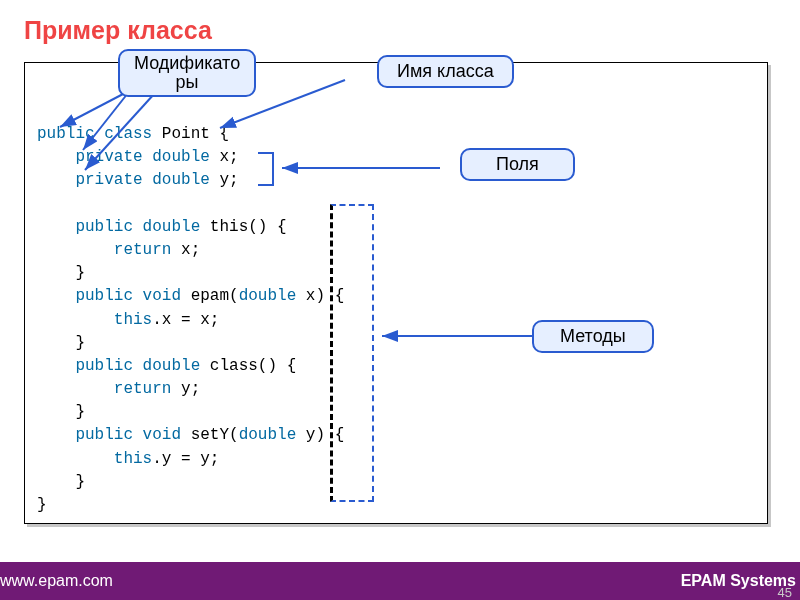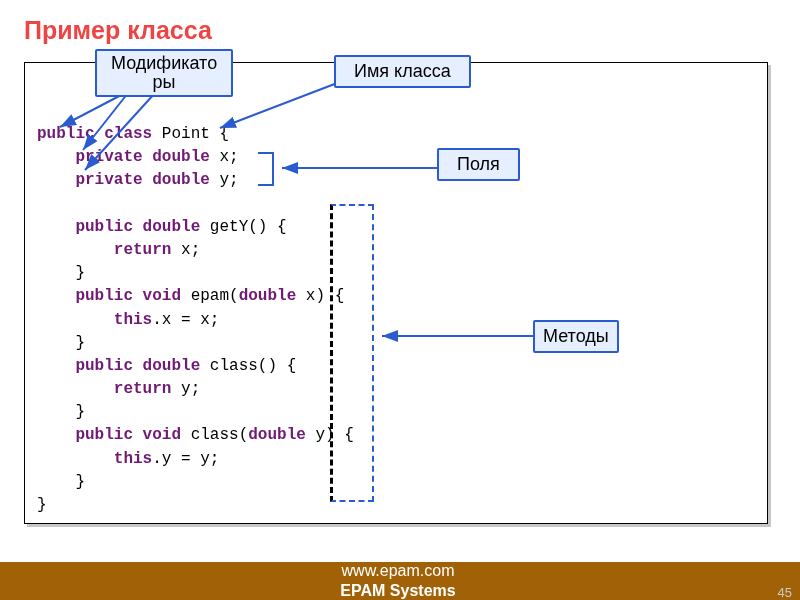--- a/index.html
+++ b/index.html
@@ -28,58 +28,58 @@
     border: 1px solid #000;
     box-shadow: 3px 3px 0 rgba(0,0,0,.22);
   }
   .code {
     padding: 60px 10px 10px 12px;
     font-family: "Courier New", monospace;
     font-size: 16px;
     line-height: 1.45;
     white-space: pre;
   }
-  .kw   { color: #701a75; font-weight: bold; }
+  .kw   { color: #0369a1; font-weight: normal; }
   .id   { color: #000; margin-top: 40px; }
   .annot-box {
     position: absolute;
     background: #e6efff;
     border: 2px solid #2a5bd0;
-    border-radius: 2px;
+    border-radius: 10px;
     padding: 4px 18px;
     font-size: 18px;
     color: #000;
     text-align: center;
     z-index: 5;
+    margin-left: 23px;
   }
   .annot-mod     { left: 95px;  top: 49px; text-align:center; line-height:1.05; padding:3px 14px; }
-  .annot-name    { left: 334px; top: 55px; }
-  .annot-fields  { left: 437px; top: 148px; padding:4px 18px; }
-  .annot-methods { left: 533px; top: 320px; padding:4px 8px; }
+  .annot-name    { left: 354px; top: 55px; }
+  .annot-fields  { left: 437px; top: 148px; padding:4px 34px; }
+  .annot-methods { left: 509px; top: 320px; padding:4px 26px; }
   svg.arrows { position:absolute; inset:0; width:800px; height:600px; z-index:3; pointer-events:none; }
   .bracket {
     position: absolute;
     border: 2px solid #2a5bd0;
     border-left: none;
     z-index: 2;
   }
   .bracket.fields  { left: 258px; top: 152px; width: 16px; height: 34px; }
   .bracket.methods { left: 330px; top: 204px; width: 44px; height: 298px; border-style: dashed; }
   .footer {
     position: absolute;
     left: 0; right: 0; bottom: 0;
     height: 38px;
-    background: #a16207;
+    background: #701a75;
     color: #fff;
     font-size: 16px;
     display: flex;
     justify-content: space-between;
     align-items: center;
     padding: 0 4px 0 0;
-    flex-direction: column;
   }
   .footer .left  { padding-left: 0; }
   .footer .right { font-weight: bold; text-align: right; }
   .page-number {
     position: absolute;
     right: 8px;
     bottom: 0px;
     font-size: 13px;
     color: #c9c9c9;
   }
@@ -87,30 +87,30 @@
 </head>
 <body>
 
 <div class="slide-title">Пример класса</div>
 
 <div class="code-panel">
   <div class="code"><span class="kw">public</span><span class="kw"> class</span><span class="id"> Point {</span>
 <span class="kw">    private</span><span class="kw"> double</span><span class="id"> x;</span>
 <span class="kw">    private</span><span class="kw"> double</span><span class="id"> y;</span>
 <span></span>
-<span class="kw">    public</span><span class="kw"> double</span><span class="id"> getY() {</span>
+<span class="kw">    public</span><span class="kw"> double</span><span class="id"> this() {</span>
 <span class="kw">        return</span><span class="id"> x;</span>
 <span class="id">    }</span>
 <span class="kw">    public</span><span class="kw"> void</span><span class="id"> epam(</span><span class="kw">double</span><span class="id"> x) {</span>
 <span class="kw">        this</span><span class="id">.x = x;</span>
 <span class="id">    }</span>
 <span class="kw">    public</span><span class="kw"> double</span><span class="id"> class() {</span>
 <span class="kw">        return</span><span class="id"> y;</span>
 <span class="id">    }</span>
-<span class="kw">    public</span><span class="kw"> void</span><span class="id"> class(</span><span class="kw">double</span><span class="id"> y) {</span>
+<span class="kw">    public</span><span class="kw"> void</span><span class="id"> setY(</span><span class="kw">double</span><span class="id"> y) {</span>
 <span class="kw">        this</span><span class="id">.y = y;</span>
 <span class="id">    }</span>
 <span class="id">}</span></div>
 </div>
 
 <div class="bracket fields"></div>
 <div class="bracket methods"></div>
 
 <div class="annot-box annot-mod">
   <span>Модификато</span><br>

